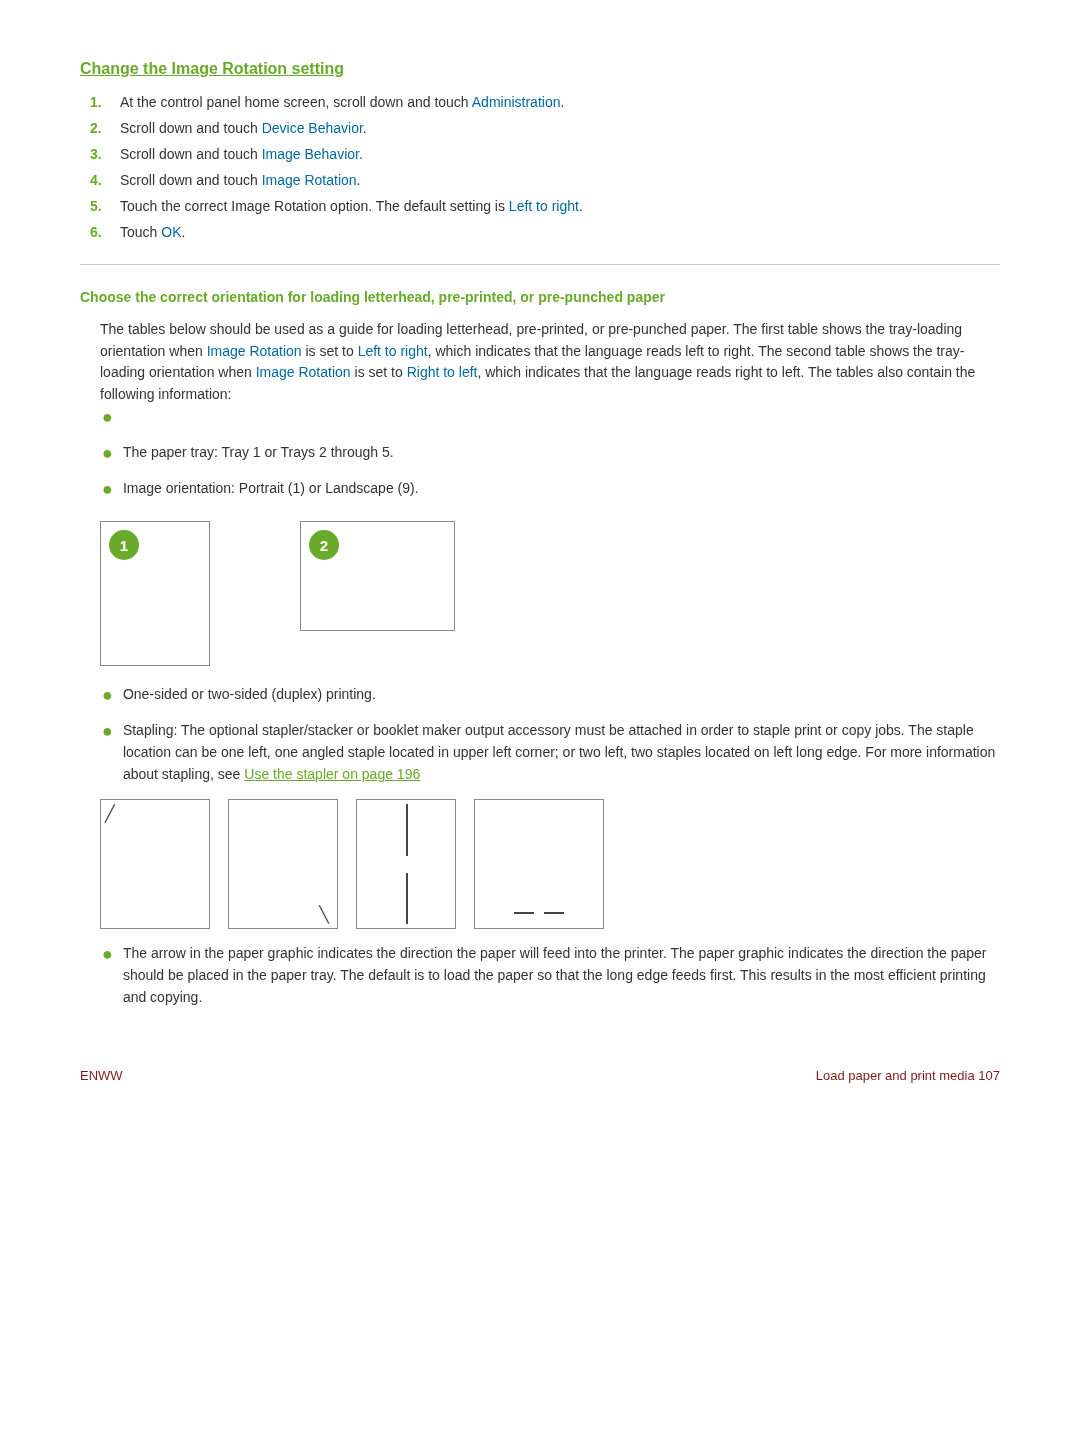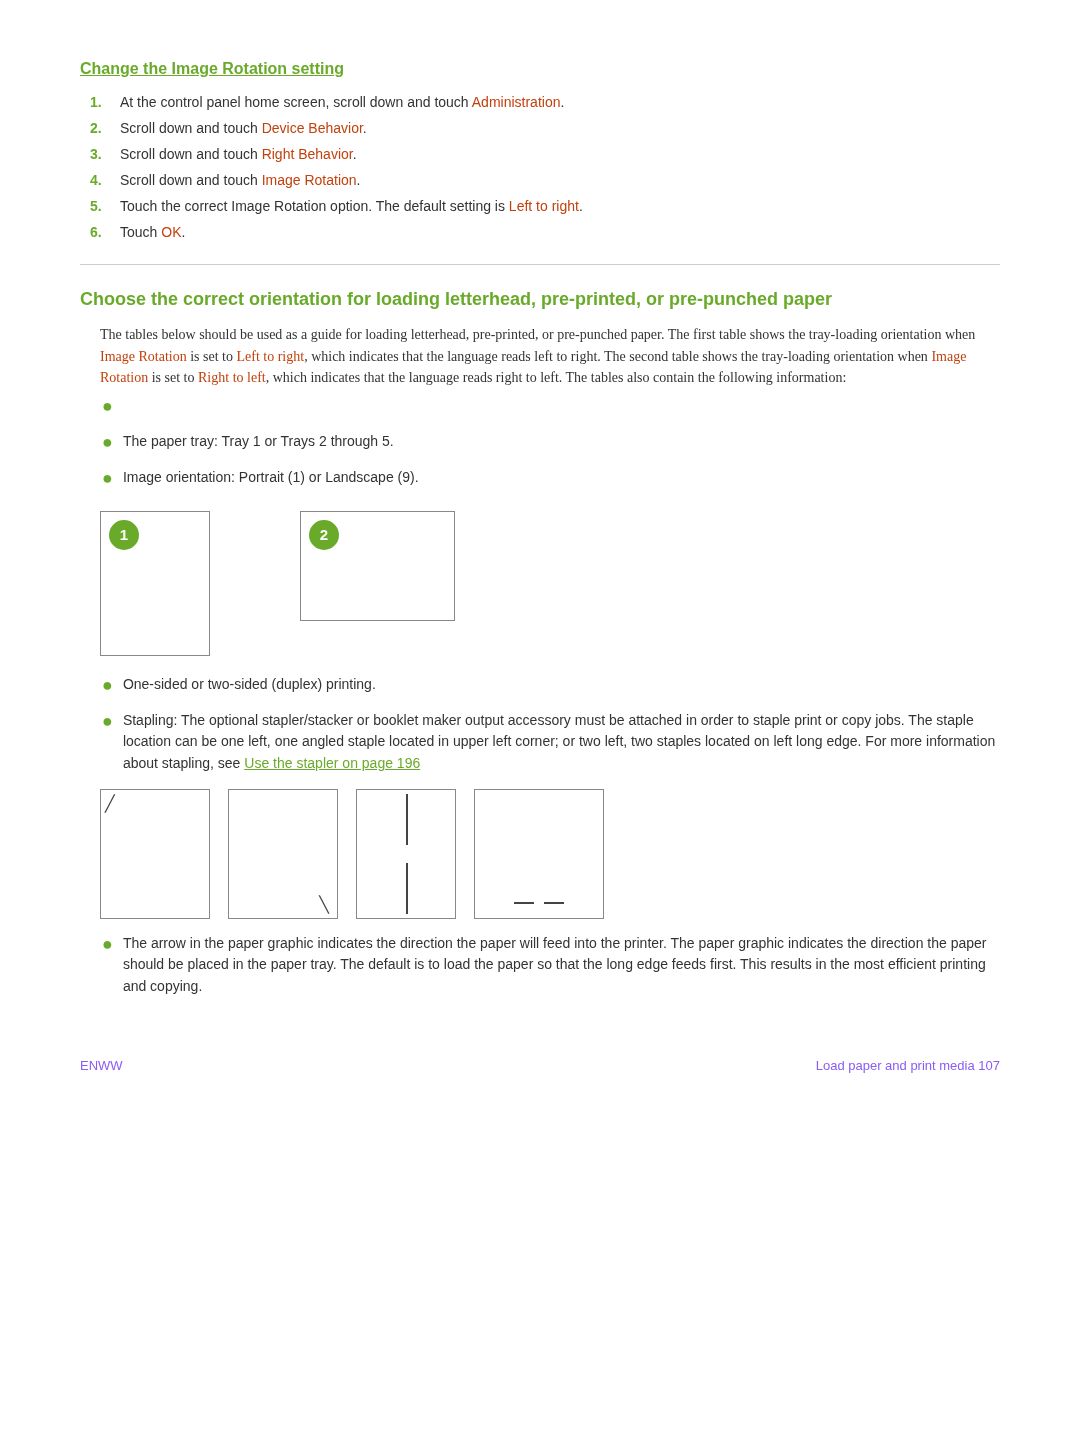--- a/index.html
+++ b/index.html
@@ -29,39 +29,38 @@
       margin-bottom: 10px;
       padding-left: 40px;
     }
     .num {
       color: #6aaa2a;
       font-weight: bold;
       min-width: 30px;
       margin-left: -30px;
     }
     .link {
-      color: #c2410c;
+      color: #0369a1;
       text-decoration: none;
     }
     .link-underline {
       color: #6aaa2a;
       text-decoration: underline;
     }
     .section2-title {
       color: #6aaa2a;
-      font-size: 18px;
+      font-size: 14px;
       font-weight: bold;
       margin-bottom: 14px;
       margin-top: 10px;
     }
     .body-para {
-      margin-bottom: 6px;
+      margin-bottom: 0;
       line-height: 1.55;
       padding-left: 0;
-      font-family: Liberation Serif, serif;
     }
     .bullet-list {
       list-style: none;
       padding: 0;
       margin-bottom: 14px;
     }
     .bullet-list li {
       display: flex;
       align-items: flex-start;
       margin-bottom: 10px;
@@ -174,21 +173,21 @@
       width: 20px;
       height: 2px;
       background: #444;
     }
 
     .footer {
       display: flex;
       justify-content: space-between;
       margin-top: 60px;
       font-size: 13px;
-      color: #8b5cf6;
+      color: #7f1d1d;
       border-top: none;
       text-align: center;
     }
     hr.divider {
       border: none;
       border-top: 1px solid #ccc;
       margin: 24px 0;
     }
   </style>
 </head>
@@ -205,21 +204,21 @@
   </li>
   <li>
     <span class="num">2.</span>
     <span>
       <span>Scroll down and touch </span><a class="link" href="#">Device Behavior</a><span>.</span>
     </span>
   </li>
   <li>
     <span class="num">3.</span>
     <span>
-      <span>Scroll down and touch </span><a class="link" href="#">Right Behavior</a><span>.</span>
+      <span>Scroll down and touch </span><a class="link" href="#">Image Behavior</a><span>.</span>
     </span>
   </li>
   <li>
     <span class="num">4.</span>
     <span>
       <span>Scroll down and touch </span><a class="link" href="#">Image Rotation</a><span>.</span>
     </span>
   </li>
   <li>
     <span class="num">5.</span>

